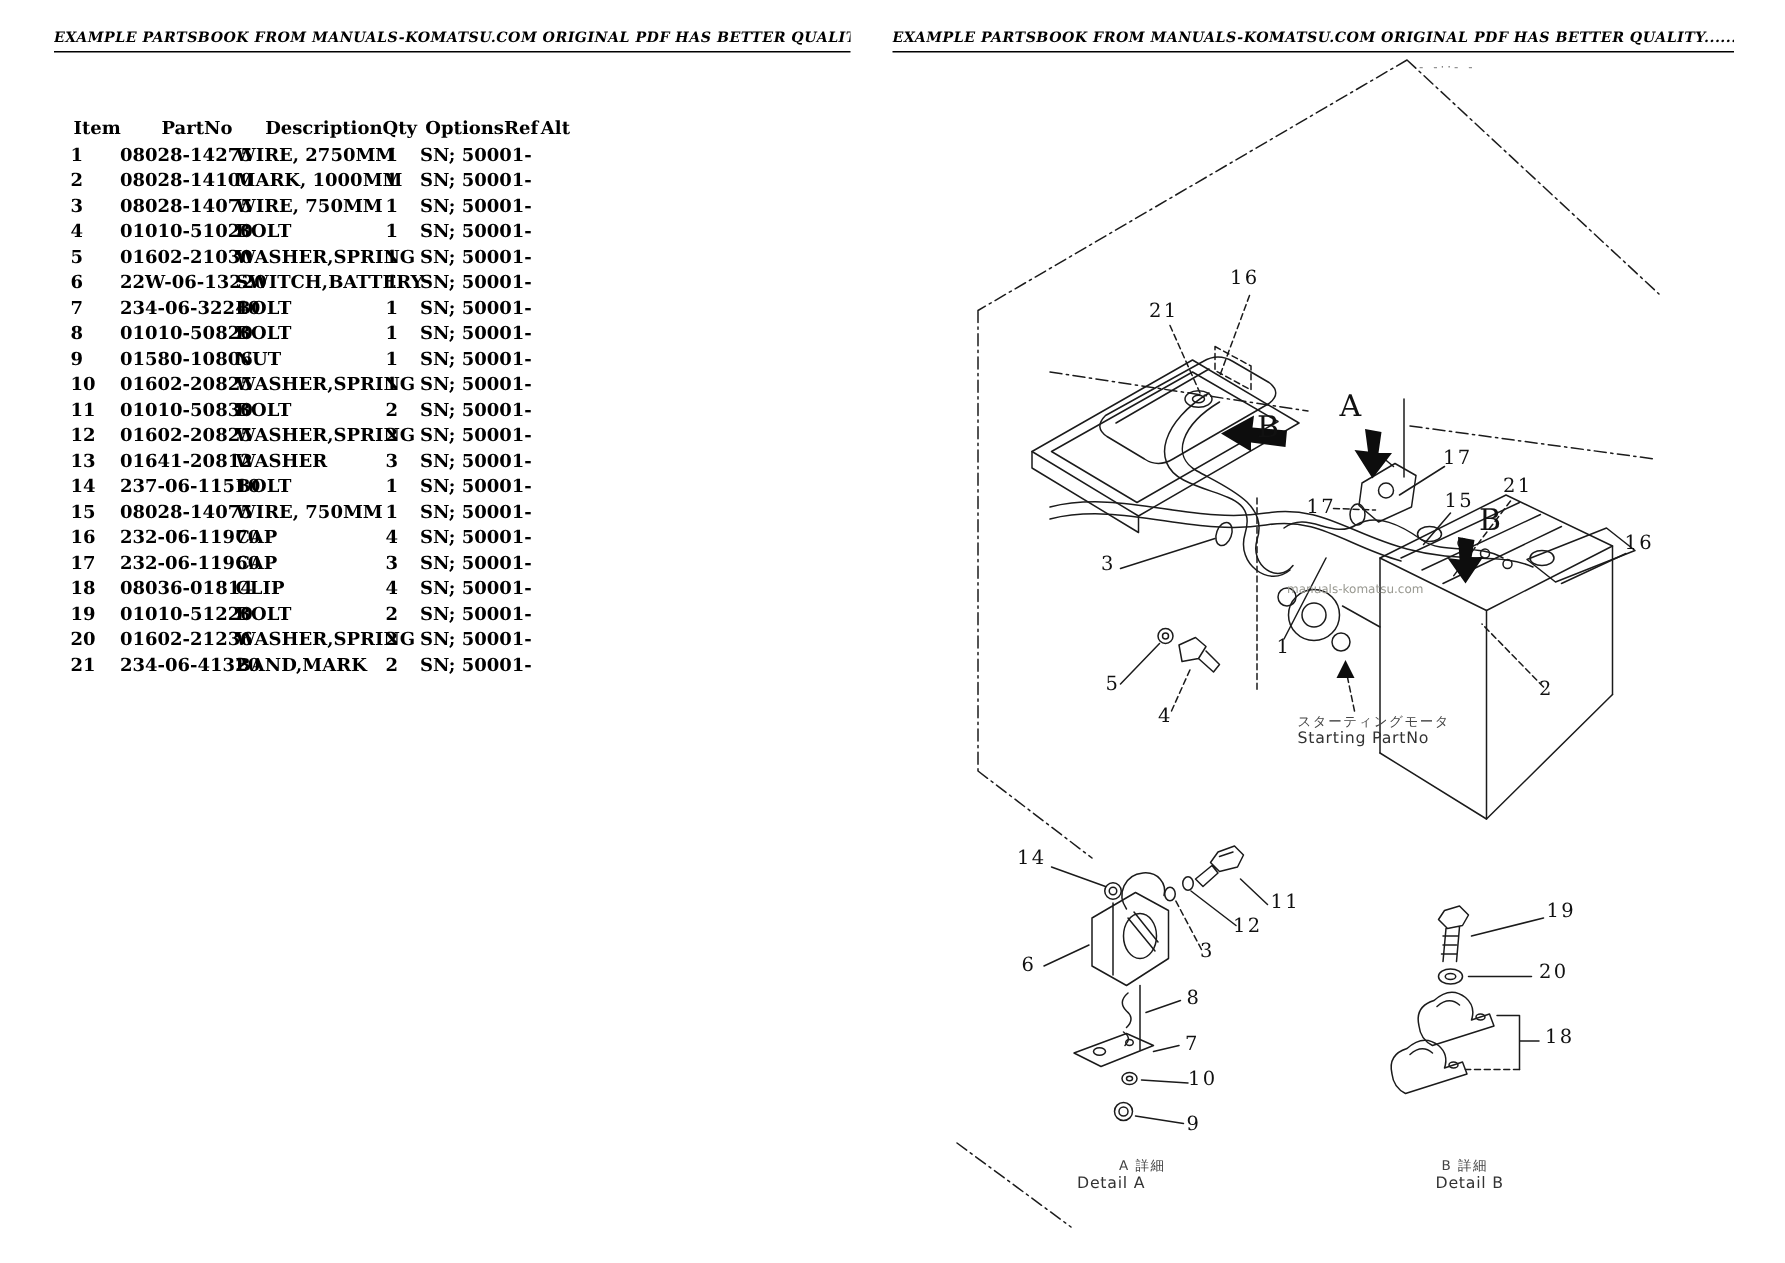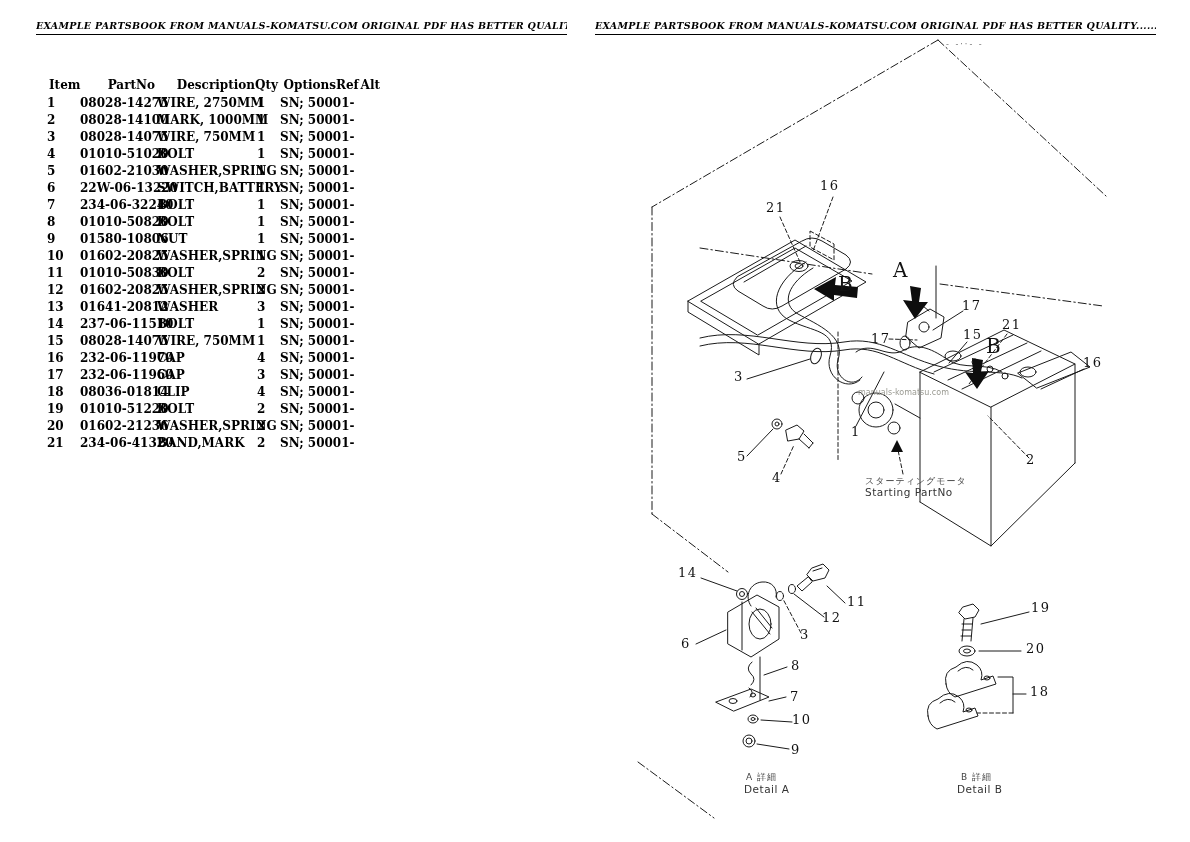--- a/index.html
+++ b/index.html
@@ -367,17 +367,17 @@
   <span class="co" style="left:791px;top:742px">9</span>
 
   <span class="co" style="left:1031px;top:600px">19</span>
   <span class="co" style="left:1026px;top:641px">20</span>
   <span class="co" style="left:1030px;top:684px">18</span>
 
   <span class="wm">manuals-komatsu.com</span>
   <span class="jp" style="left:865px;top:475px">スターティングモータ</span>
   <span class="en" style="left:865px;top:486px">Starting PartNo</span>
   <span class="jp" style="left:746px;top:771px">A 詳細</span>
-  <span class="en" style="left:744px;top:783px">Detail A</span>
+  <span class="en" style="left:718px;top:783px">Detail A</span>
   <span class="jp" style="left:961px;top:771px">B 詳細</span>
   <span class="en" style="left:957px;top:783px">Detail B</span>
 
 </div>
 
 </body></html>

